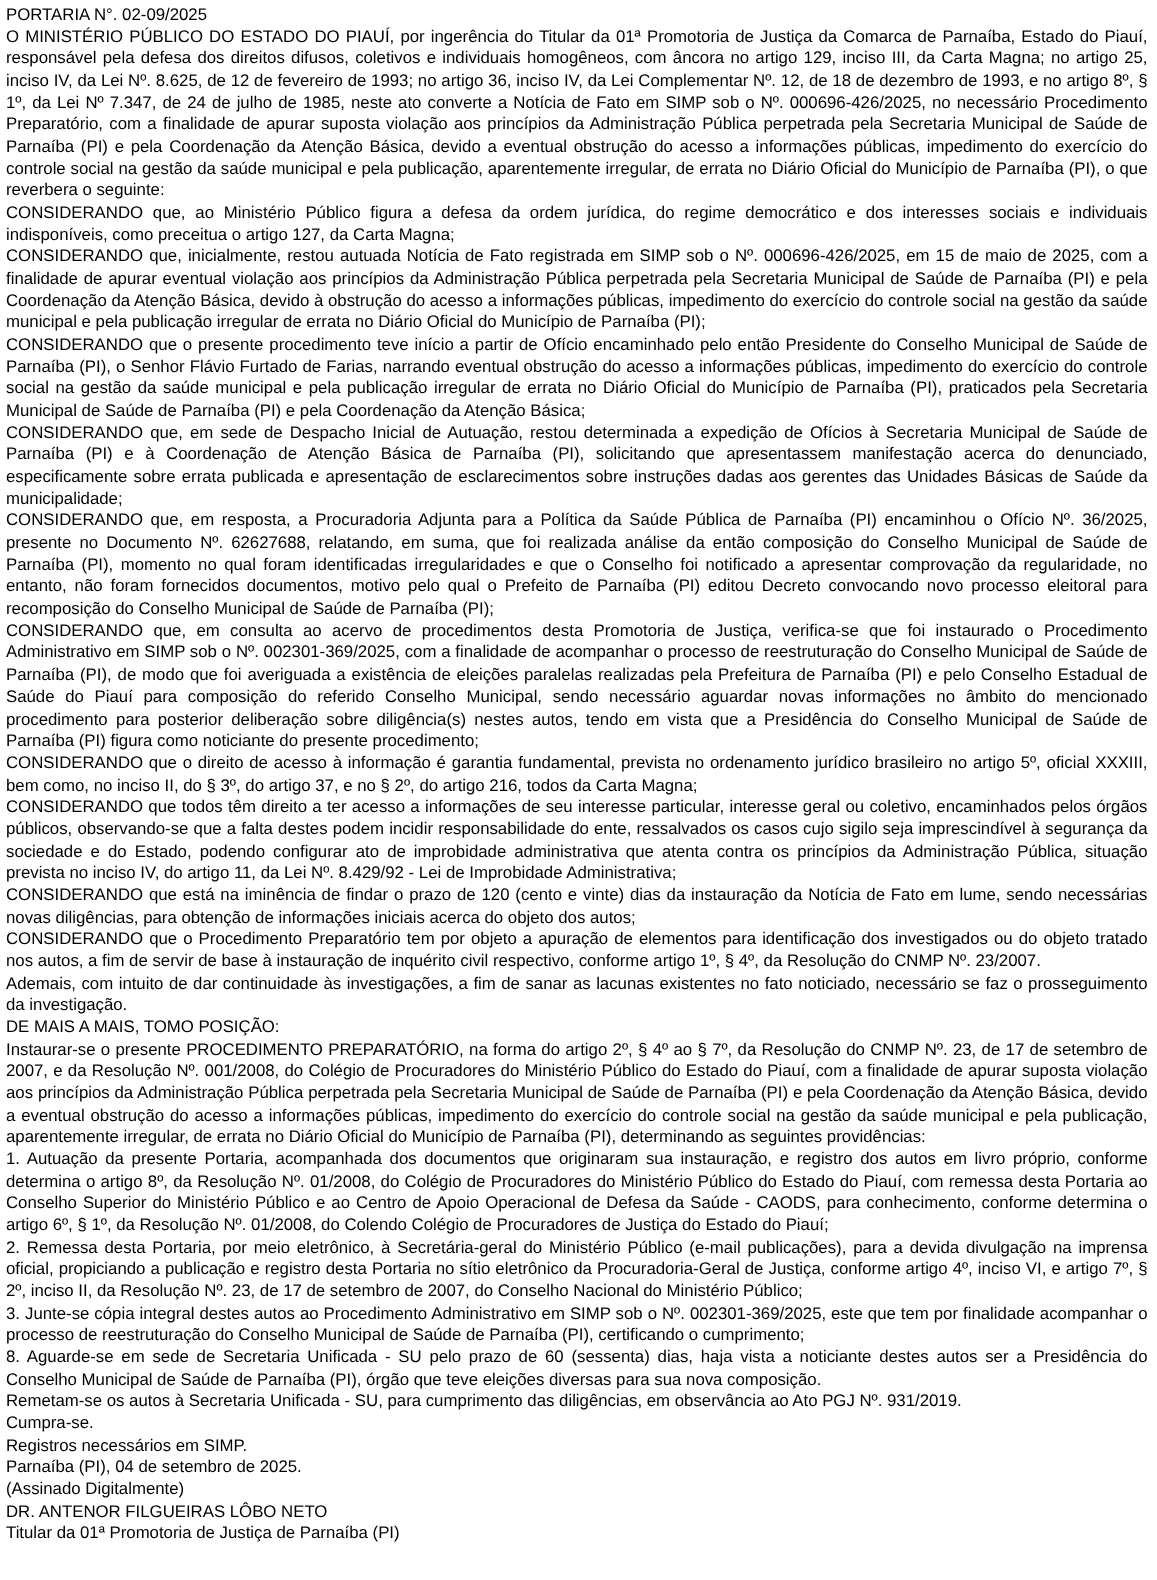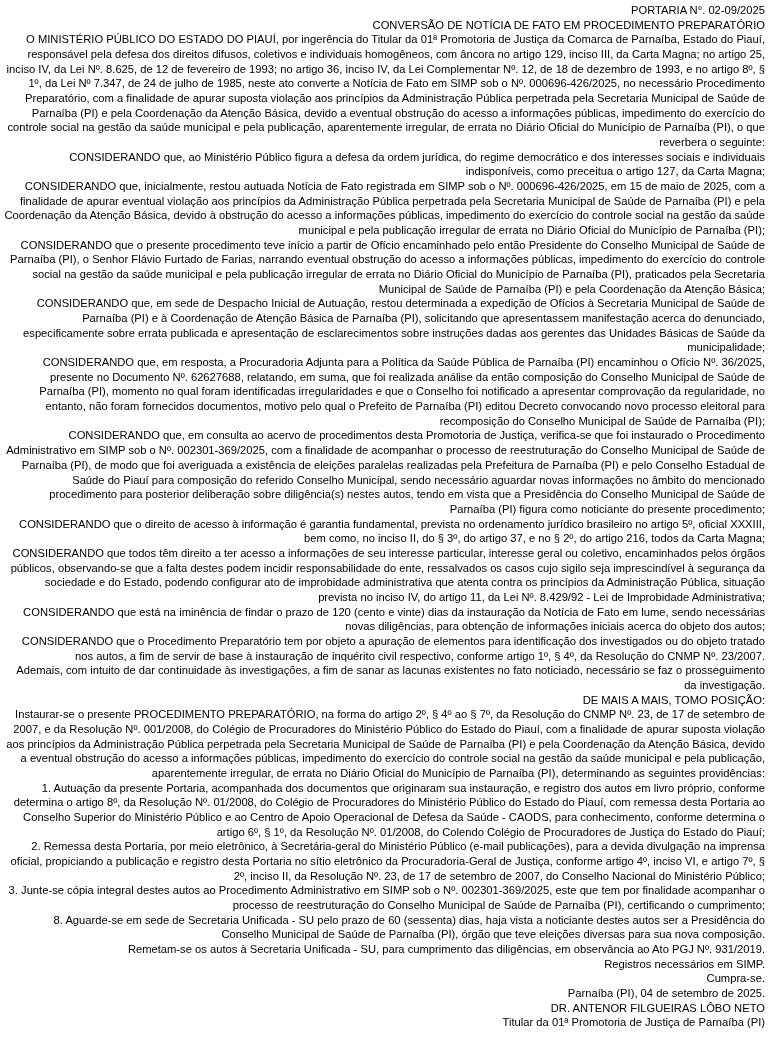--- a/index.html
+++ b/index.html
@@ -24,48 +24,47 @@
     margin: 0;
     padding: 0;
     text-align: justify;
     text-justify: inter-word;
   }
   p.nojust {
     text-align: left;
   }
   .doc-body > p {
     margin-bottom: 0px;
-    text-align: right;
   }
 </style>
 </head>
 <body>
 
 <div class="page">
   <div class="doc-body">
     <p class="nojust">PORTARIA N°. 02-09/2025</p>
-    <p class="nojust">CONVERSÃO DE NOTÍCIA DE FATO EM PROCEDIMENTO PREPARATÓRIO</p>
     <p>O MINISTÉRIO PÚBLICO DO ESTADO DO PIAUÍ, por ingerência do Titular da 01ª Promotoria de Justiça da Comarca de Parnaíba, Estado do Piauí, responsável pela defesa dos direitos difusos, coletivos e individuais homogêneos, com âncora no artigo 129, inciso III, da Carta Magna; no artigo 25, inciso IV, da Lei Nº. 8.625, de 12 de fevereiro de 1993; no artigo 36, inciso IV, da Lei Complementar Nº. 12, de 18 de dezembro de 1993, e no artigo 8º, § 1º, da Lei Nº 7.347, de 24 de julho de 1985, neste ato converte a Notícia de Fato em SIMP sob o Nº. 000696-426/2025, no necessário Procedimento Preparatório, com a finalidade de apurar suposta violação aos princípios da Administração Pública perpetrada pela Secretaria Municipal de Saúde de Parnaíba (PI) e pela Coordenação da Atenção Básica, devido a eventual obstrução do acesso a informações públicas, impedimento do exercício do controle social na gestão da saúde municipal e pela publicação, aparentemente irregular, de errata no Diário Oficial do Município de Parnaíba (PI), o que reverbera o seguinte:</p>
     <p>CONSIDERANDO que, ao Ministério Público figura a defesa da ordem jurídica, do regime democrático e dos interesses sociais e individuais indisponíveis, como preceitua o artigo 127, da Carta Magna;</p>
     <p>CONSIDERANDO que, inicialmente, restou autuada Notícia de Fato registrada em SIMP sob o Nº. 000696-426/2025, em 15 de maio de 2025, com a finalidade de apurar eventual violação aos princípios da Administração Pública perpetrada pela Secretaria Municipal de Saúde de Parnaíba (PI) e pela Coordenação da Atenção Básica, devido à obstrução do acesso a informações públicas, impedimento do exercício do controle social na gestão da saúde municipal e pela publicação irregular de errata no Diário Oficial do Município de Parnaíba (PI);</p>
     <p>CONSIDERANDO que o presente procedimento teve início a partir de Ofício encaminhado pelo então Presidente do Conselho Municipal de Saúde de Parnaíba (PI), o Senhor Flávio Furtado de Farias, narrando eventual obstrução do acesso a informações públicas, impedimento do exercício do controle social na gestão da saúde municipal e pela publicação irregular de errata no Diário Oficial do Município de Parnaíba (PI), praticados pela Secretaria Municipal de Saúde de Parnaíba (PI) e pela Coordenação da Atenção Básica;</p>
     <p>CONSIDERANDO que, em sede de Despacho Inicial de Autuação, restou determinada a expedição de Ofícios à Secretaria Municipal de Saúde de Parnaíba (PI) e à Coordenação de Atenção Básica de Parnaíba (PI), solicitando que apresentassem manifestação acerca do denunciado, especificamente sobre errata publicada e apresentação de esclarecimentos sobre instruções dadas aos gerentes das Unidades Básicas de Saúde da municipalidade;</p>
     <p>CONSIDERANDO que, em resposta, a Procuradoria Adjunta para a Política da Saúde Pública de Parnaíba (PI) encaminhou o Ofício Nº. 36/2025, presente no Documento Nº. 62627688, relatando, em suma, que foi realizada análise da então composição do Conselho Municipal de Saúde de Parnaíba (PI), momento no qual foram identificadas irregularidades e que o Conselho foi notificado a apresentar comprovação da regularidade, no entanto, não foram fornecidos documentos, motivo pelo qual o Prefeito de Parnaíba (PI) editou Decreto convocando novo processo eleitoral para recomposição do Conselho Municipal de Saúde de Parnaíba (PI);</p>
     <p>CONSIDERANDO que, em consulta ao acervo de procedimentos desta Promotoria de Justiça, verifica-se que foi instaurado o Procedimento Administrativo em SIMP sob o Nº. 002301-369/2025, com a finalidade de acompanhar o processo de reestruturação do Conselho Municipal de Saúde de Parnaíba (PI), de modo que foi averiguada a existência de eleições paralelas realizadas pela Prefeitura de Parnaíba (PI) e pelo Conselho Estadual de Saúde do Piauí para composição do referido Conselho Municipal, sendo necessário aguardar novas informações no âmbito do mencionado procedimento para posterior deliberação sobre diligência(s) nestes autos, tendo em vista que a Presidência do Conselho Municipal de Saúde de Parnaíba (PI) figura como noticiante do presente procedimento;</p>
     <p>CONSIDERANDO que o direito de acesso à informação é garantia fundamental, prevista no ordenamento jurídico brasileiro no artigo 5º, oficial XXXIII, bem como, no inciso II, do § 3º, do artigo 37, e no § 2º, do artigo 216, todos da Carta Magna;</p>
     <p>CONSIDERANDO que todos têm direito a ter acesso a informações de seu interesse particular, interesse geral ou coletivo, encaminhados pelos órgãos públicos, observando-se que a falta destes podem incidir responsabilidade do ente, ressalvados os casos cujo sigilo seja imprescindível à segurança da sociedade e do Estado, podendo configurar ato de improbidade administrativa que atenta contra os princípios da Administração Pública, situação prevista no inciso IV, do artigo 11, da Lei Nº. 8.429/92 - Lei de Improbidade Administrativa;</p>
     <p>CONSIDERANDO que está na iminência de findar o prazo de 120 (cento e vinte) dias da instauração da Notícia de Fato em lume, sendo necessárias novas diligências, para obtenção de informações iniciais acerca do objeto dos autos;</p>
     <p>CONSIDERANDO que o Procedimento Preparatório tem por objeto a apuração de elementos para identificação dos investigados ou do objeto tratado nos autos, a fim de servir de base à instauração de inquérito civil respectivo, conforme artigo 1º, § 4º, da Resolução do CNMP Nº. 23/2007.</p>
     <p>Ademais, com intuito de dar continuidade às investigações, a fim de sanar as lacunas existentes no fato noticiado, necessário se faz o prosseguimento da investigação.</p>
     <p class="nojust">DE MAIS A MAIS, TOMO POSIÇÃO:</p>
     <p>Instaurar-se o presente PROCEDIMENTO PREPARATÓRIO, na forma do artigo 2º, § 4º ao § 7º, da Resolução do CNMP Nº. 23, de 17 de setembro de 2007, e da Resolução Nº. 001/2008, do Colégio de Procuradores do Ministério Público do Estado do Piauí, com a finalidade de apurar suposta violação aos princípios da Administração Pública perpetrada pela Secretaria Municipal de Saúde de Parnaíba (PI) e pela Coordenação da Atenção Básica, devido a eventual obstrução do acesso a informações públicas, impedimento do exercício do controle social na gestão da saúde municipal e pela publicação, aparentemente irregular, de errata no Diário Oficial do Município de Parnaíba (PI), determinando as seguintes providências:</p>
     <p>1. Autuação da presente Portaria, acompanhada dos documentos que originaram sua instauração, e registro dos autos em livro próprio, conforme determina o artigo 8º, da Resolução Nº. 01/2008, do Colégio de Procuradores do Ministério Público do Estado do Piauí, com remessa desta Portaria ao Conselho Superior do Ministério Público e ao Centro de Apoio Operacional de Defesa da Saúde - CAODS, para conhecimento, conforme determina o artigo 6º, § 1º, da Resolução Nº. 01/2008, do Colendo Colégio de Procuradores de Justiça do Estado do Piauí;</p>
     <p>2. Remessa desta Portaria, por meio eletrônico, à Secretária-geral do Ministério Público (e-mail publicações), para a devida divulgação na imprensa oficial, propiciando a publicação e registro desta Portaria no sítio eletrônico da Procuradoria-Geral de Justiça, conforme artigo 4º, inciso VI, e artigo 7º, § 2º, inciso II, da Resolução Nº. 23, de 17 de setembro de 2007, do Conselho Nacional do Ministério Público;</p>
     <p>3. Junte-se cópia integral destes autos ao Procedimento Administrativo em SIMP sob o Nº. 002301-369/2025, este que tem por finalidade acompanhar o processo de reestruturação do Conselho Municipal de Saúde de Parnaíba (PI), certificando o cumprimento;</p>
     <p>8. Aguarde-se em sede de Secretaria Unificada - SU pelo prazo de 60 (sessenta) dias, haja vista a noticiante destes autos ser a Presidência do Conselho Municipal de Saúde de Parnaíba (PI), órgão que teve eleições diversas para sua nova composição.</p>
     <p>Remetam-se os autos à Secretaria Unificada - SU, para cumprimento das diligências, em observância ao Ato PGJ Nº. 931/2019.</p>
+    <p class="nojust">Cumpra-se.</p>
     <p class="nojust">Registros necessários em SIMP.</p>
-    <p class="nojust">Cumpra-se.</p>
     <p class="nojust">Parnaíba (PI), 04 de setembro de 2025.</p>
+    <p class="nojust">(Assinado Digitalmente)</p>
     <p class="nojust">DR. ANTENOR FILGUEIRAS LÔBO NETO</p>
     <p class="nojust">Titular da 01ª Promotoria de Justiça de Parnaíba (PI)</p>
   </div>
 </div>
 
 </body></html>

